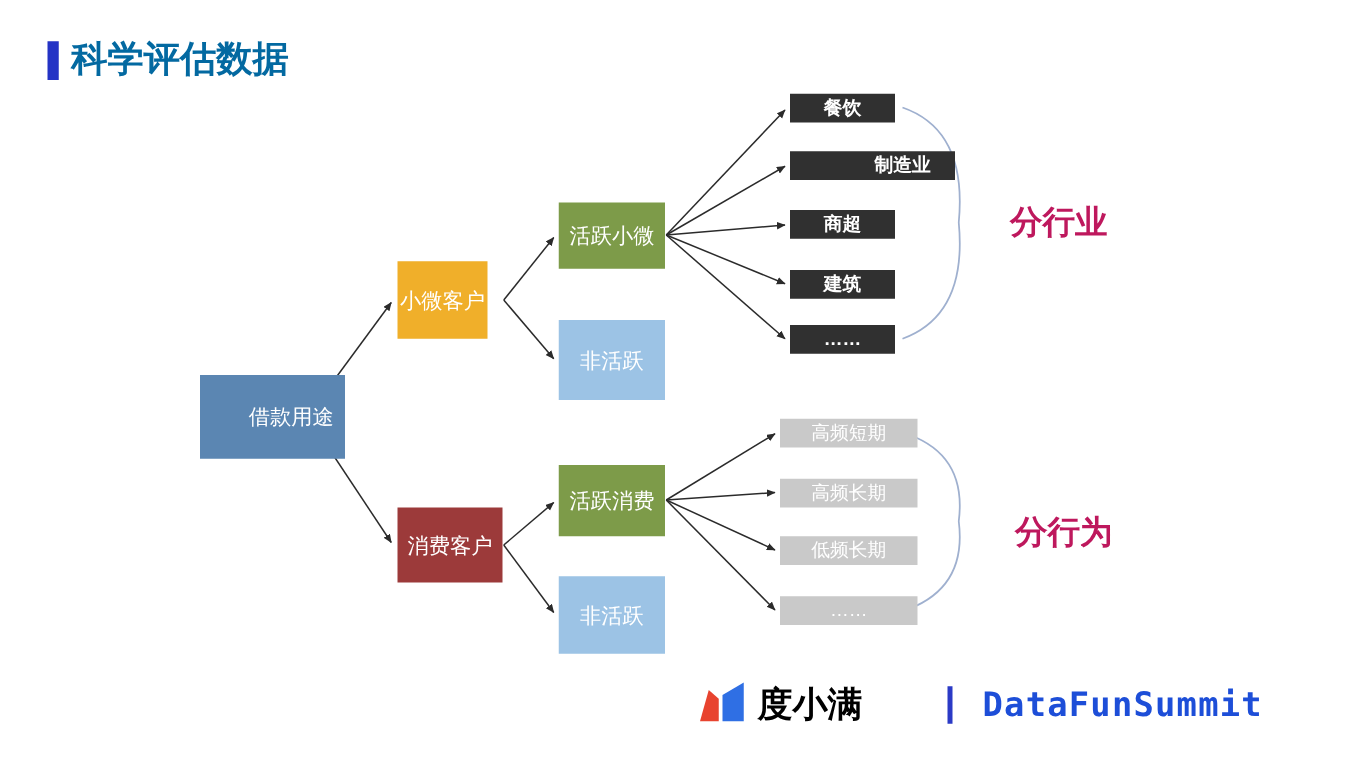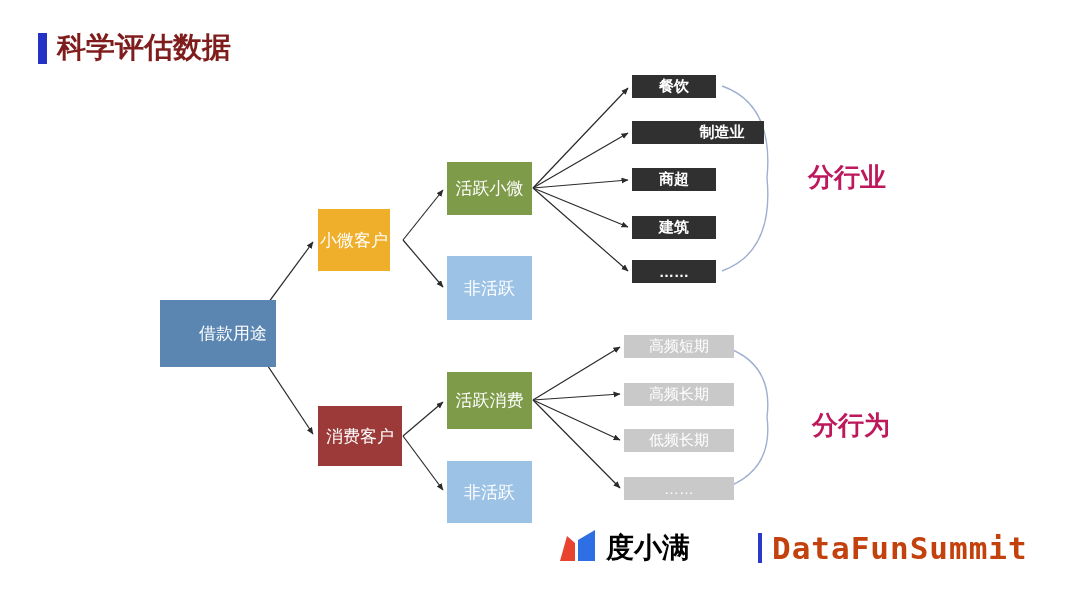--- a/index.html
+++ b/index.html
@@ -3,21 +3,21 @@
 <meta charset="utf-8">
 <style>
   html,body{margin:0;padding:0;background:#ffffff;}
   .slide{
     position:relative;width:1080px;height:608px;background:#ffffff;
     font-family:"Liberation Sans", sans-serif;overflow:hidden;
   }
   
   .title-row{position:absolute;left:38px;top:28px;display:flex;align-items:center;}
   .title-bar{width:9px;height:31px;background:#2433c5;margin-right:10px;}
-  .title-text{font-size:29px;font-weight:bold;color:#7f1d1d;font-family:"Liberation Serif", serif;}
+  .title-text{font-size:29px;font-weight:bold;color:#0369a1;font-family:"Liberation Serif", serif;}
   .subtitle{position:absolute;left:40px;top:98px;font-size:21px;color:#1a1a1a;font-family:"Liberation Serif", serif;}
   
   .node{
     position:absolute;display:flex;align-items:center;justify-content:center;
     color:#ffffff;font-size:17px;text-align:center;
   }
   .root   {left:160px;top:300px;width:86px;height:67px;background:#5b86b2;padding-left:30px;}
   .l2a    {left:318px;top:209px;width:72px;height:62px;background:#f0af2a;}
   .l2b    {left:318px;top:406px;width:84px;height:60px;background:#9c3a3a;}
   .l3a    {left:447px;top:162px;width:85px;height:53px;background:#7d9b49;}
@@ -40,26 +40,27 @@
   .b2{left:624px;top:429px;}
   .b3{left:624px;top:477px;}
   .group-label{
     position:absolute;font-size:26px;font-weight:bold;color:#be185d;
   }
   .gl-industry{left:808px;top:160px;}
   .gl-behavior{left:812px;top:408px;}
   
   .wires{position:absolute;left:0;top:0;width:1080px;height:608px;pointer-events:none;}
   
-  .footer{position:absolute;left:558px;top:528px;display:flex;align-items:center;}
+  .footer{position:absolute;left:558px;top:544px;display:flex;align-items:center;}
   .brand-name{font-size:28px;font-weight:bold;color:#000000;margin-left:8px;}
   .summit-divider{width:4px;height:30px;background:#2b3ac6;margin-left:68px;margin-right:10px;}
   .summit-text{
-    font-size:31px;font-weight:bold;color:#c2410c;letter-spacing:1px;
+    font-size:27px;font-weight:bold;color:#1d4ed8;letter-spacing:1px;
     font-family:"DejaVu Sans Mono", monospace;
+    margin-left:14px;
   }
 </style>
 </head>
 <body>
 
 <div class="slide">
 
   <div class="title-row">
     <div class="title-bar"></div>
     <div class="title-text">科学评估数据</div>

